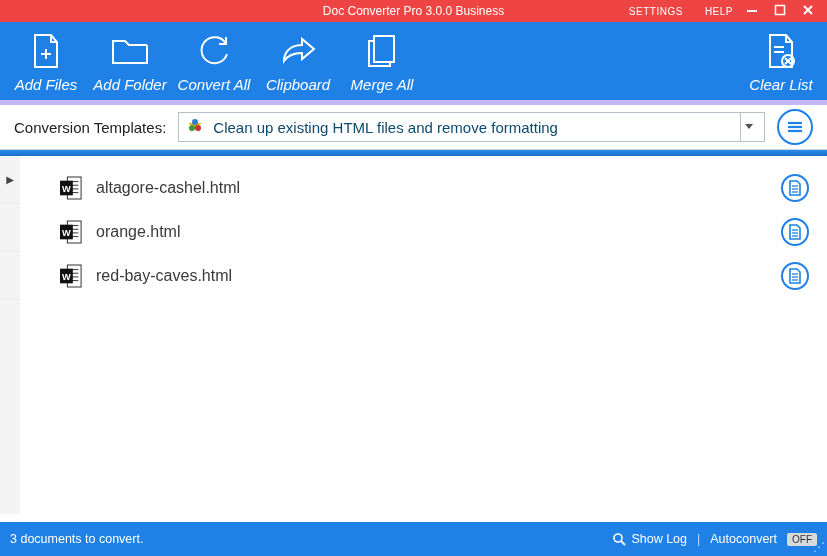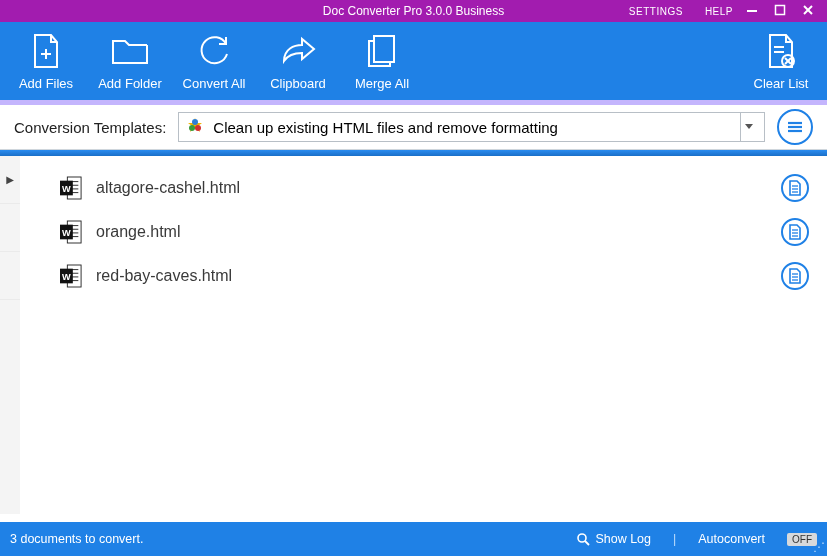--- a/index.html
+++ b/index.html
@@ -1,48 +1,48 @@
 <!DOCTYPE html>
 <html><head>
 <meta charset="utf-8">
 <style>
   * { box-sizing: border-box; margin: 0; padding: 0; font-family: "Segoe UI", Arial, sans-serif; }
   body { width: 827px; height: 556px; background: #fff; overflow: hidden; position: relative; }
 
   .titlebar {
-    height: 22px; background: #a21caf; color: #fff; display: flex; align-items: center;
+    height: 22px; background: #ef4444; color: #fff; display: flex; align-items: center;
     font-size: 11px; position: relative; justify-content: flex-end;
   }
   .title-text { position: absolute; left: 50%; transform: translateX(-50%); font-size: 12px; }
   .title-right { margin-left: auto; display: flex; align-items: center; gap: 10px; padding-right: 10px; }
   .title-link { font-size: 10px; letter-spacing: 0.5px; cursor: pointer; margin-left: 12px; }
   .win-btn { width: 18px; text-align: center; cursor: pointer; font-size: 14px; }
 
   .toolbar {
     height: 78px; background: #1f81e6; display: flex; align-items: flex-start; padding: 6px 4px 0 4px;
   }
   .tool-btn {
     display: flex; flex-direction: column; align-items: center; justify-content: flex-start;
     color: #fff; width: 84px; height: 72px; cursor: pointer; gap: 6px; padding-top: 4px;
   }
   .tool-btn .icon-wrap { height: 38px; display: flex; align-items: center; justify-content: center; }
   .tool-btn svg { stroke: #fff; fill: none; stroke-width: 2; }
-  .tool-label { font-size: 13px; }
+  .tool-label { font-size: 15px; font-style: italic; }
   .tool-spacer { flex: 1; }
 
   .template-row {
     height: 50px; background: #fff; border-top: 5px solid #c4b5fd; border-bottom: 1px solid #cfd6dc;
     display: flex; align-items: center; padding: 0 14px; gap: 12px;
   }
   .template-label { font-size: 15px; color: #222; }
   .template-select {
     flex: 1; height: 30px; border: 1px solid #b8bfc6; display: flex; align-items: center;
     padding: 0 8px; gap: 10px; background: #fff; position: relative;
   }
-  .template-select .sel-text { font-size: 15px; color: #000000; }
+  .template-select .sel-text { font-size: 15px; color: #0c4a6e; }
   .template-drop { width: 16px; height: 28px; border-left: 1px solid #b8bfc6; display:flex; align-items:center; justify-content:center; margin-left:auto; }
   .template-menu {
     width: 36px; height: 36px; border: 2.5px solid #1f81e6; border-radius: 50%;
     display: flex; align-items: center; justify-content: center; cursor: pointer;
   }
 
   .blue-sep { height: 6px; background: linear-gradient(#2a8cf0, #1a6fc8); }
 
   .list-area { display: flex; height: 358px; background: #fff; }
   .left-gutter { width: 20px; background: #f4f4f4; display: flex; flex-direction: column; }
@@ -56,21 +56,21 @@
   .file-name { font-size: 16px; color: #3a3a3a; flex: 1; }
   .file-action {
     width: 28px; height: 28px; border: 2px solid #1f81e6; border-radius: 50%;
     display: flex; align-items: center; justify-content: center; cursor: pointer;
   }
 
   .statusbar {
     position: absolute; bottom: 0; left: 0; right: 0; height: 34px; background: #1f81e6;
     color: #fff; display: flex; align-items: center; font-size: 12.5px; padding: 0 10px;
   }
-  .status-right { margin-left: auto; display: flex; align-items: center; gap: 22px; }
+  .status-right { margin-left: auto; display: flex; align-items: center; gap: 10px; }
   .status-link { cursor: pointer; display: flex; align-items: center; gap: 5px; }
   .off-badge { background: #d7d9db; color: #333; font-size: 10px; padding: 1px 5px; border-radius: 2px; }
   .sep { color: #bcdcfb; }
   .resize-grip { position:absolute; right:2px; bottom:2px; font-size:12px; color:#bcdcfb;}
 </style>
 </head>
 <body>
 
 <div class="titlebar">
   <div class="title-text">Doc Converter Pro 3.0.0 Business</div>

